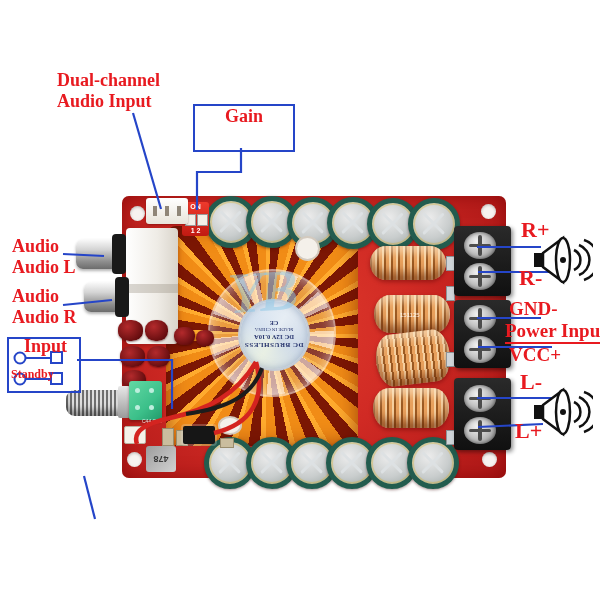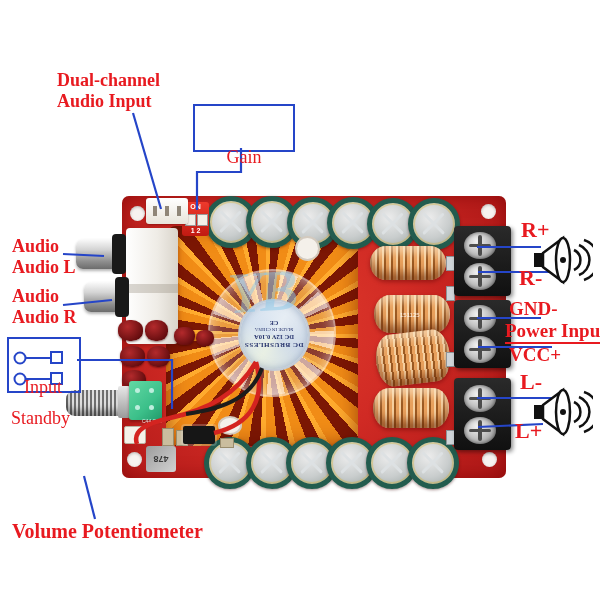--- a/index.html
+++ b/index.html
@@ -88,21 +88,21 @@
     font-family:"Liberation Sans",sans-serif;font-size:9px;font-weight:bold;transform:rotate(180deg);}
   .standoff{position:absolute;border-radius:50%;background:#f4f0ea;border:2px solid #d3cabf;z-index:9;}
   .smd{position:absolute;background:#cfd4d8;border:1px solid #8d9499;z-index:8;}
   .passive{position:absolute;background:#cabd9e;border:1px solid #9a8d6e;z-index:8;}
   .fanconn{position:absolute;left:124px;top:426px;width:20px;height:16px;background:#f5f2ea;border:1px solid #b9b2a2;z-index:10;border-radius:2px;}
   .silk{position:absolute;color:rgba(255,255,255,.85);font-family:"Liberation Sans",sans-serif;z-index:9;}
   .watermark{position:absolute;left:228px;top:258px;z-index:12;font-style:italic;font-weight:bold;
     font-size:58px;color:rgba(140,200,232,.5);transform:rotate(-4deg);letter-spacing:-4px;}
   svg.overlay{position:absolute;left:0;top:0;z-index:30;pointer-events:none;}
   .spk{position:absolute;z-index:41;}
-  .boxtext{position:absolute;z-index:42;font-weight:normal;color:var(--label-red,#e81a20);white-space:nowrap;margin-top:41px;}
+  .boxtext{position:absolute;z-index:42;font-weight:bold;color:var(--label-red,#e81a20);white-space:nowrap;}
 </style>
 </head>
 <body>
 
 <div id="canvas">
 
   <div class="pcb"></div>
   <div class="hole" style="left:130px;top:206px;"></div>
   <div class="hole" style="left:481px;top:204px;"></div>
   <div class="hole" style="left:127px;top:452px;"></div>
@@ -257,24 +257,23 @@
       <g stroke="#2545c8" stroke-width="2" fill="none">
         <circle cx="11" cy="19" r="5.5"></circle>
           <line x1="17" y1="19" x2="42" y2="19"></line>
           <rect x="42" y="13" width="11" height="11"></rect>
         <circle cx="11" cy="40" r="5.5"></circle>
           <line x1="17" y1="40" x2="42" y2="40"></line>
           <rect x="42" y="34" width="11" height="11"></rect>
       </g>
     </svg>
     <div class="boxtext" style="left:15px;top:-3px;font-size:18px;">Input</div>
-    <div class="boxtext" style="left:2px;top:28px;font-size:18px;text-align:center;">Standby</div>
-  </div>
-
-  <div class="lbl mid" style="left:12px;top:521px;font-size:20px;">Volume Potentiometer</div>
+    <div class="boxtext" style="left:2px;top:28px;font-size:12px;text-align:center;">Standby</div>
+  </div>
+
 
   <div class="lbl big" style="left:521px;top:219px;">R+</div>
   <div class="lbl big" style="left:519px;top:267px;">R-</div>
   <div class="lbl mid" style="left:509px;top:298px;">GND-</div>
   <div class="lbl mid" style="left:505px;top:320px;"><span class="underline">Power Input</span></div>
   <div class="lbl mid" style="left:509px;top:344px;">VCC+</div>
   <div class="lbl big" style="left:520px;top:371px;">L-</div>
   <div class="lbl big" style="left:515px;top:420px;">L+</div>
 
   <svg class="spk" style="left:533px;top:234px;" width="60" height="52" viewBox="0 0 60 52">

